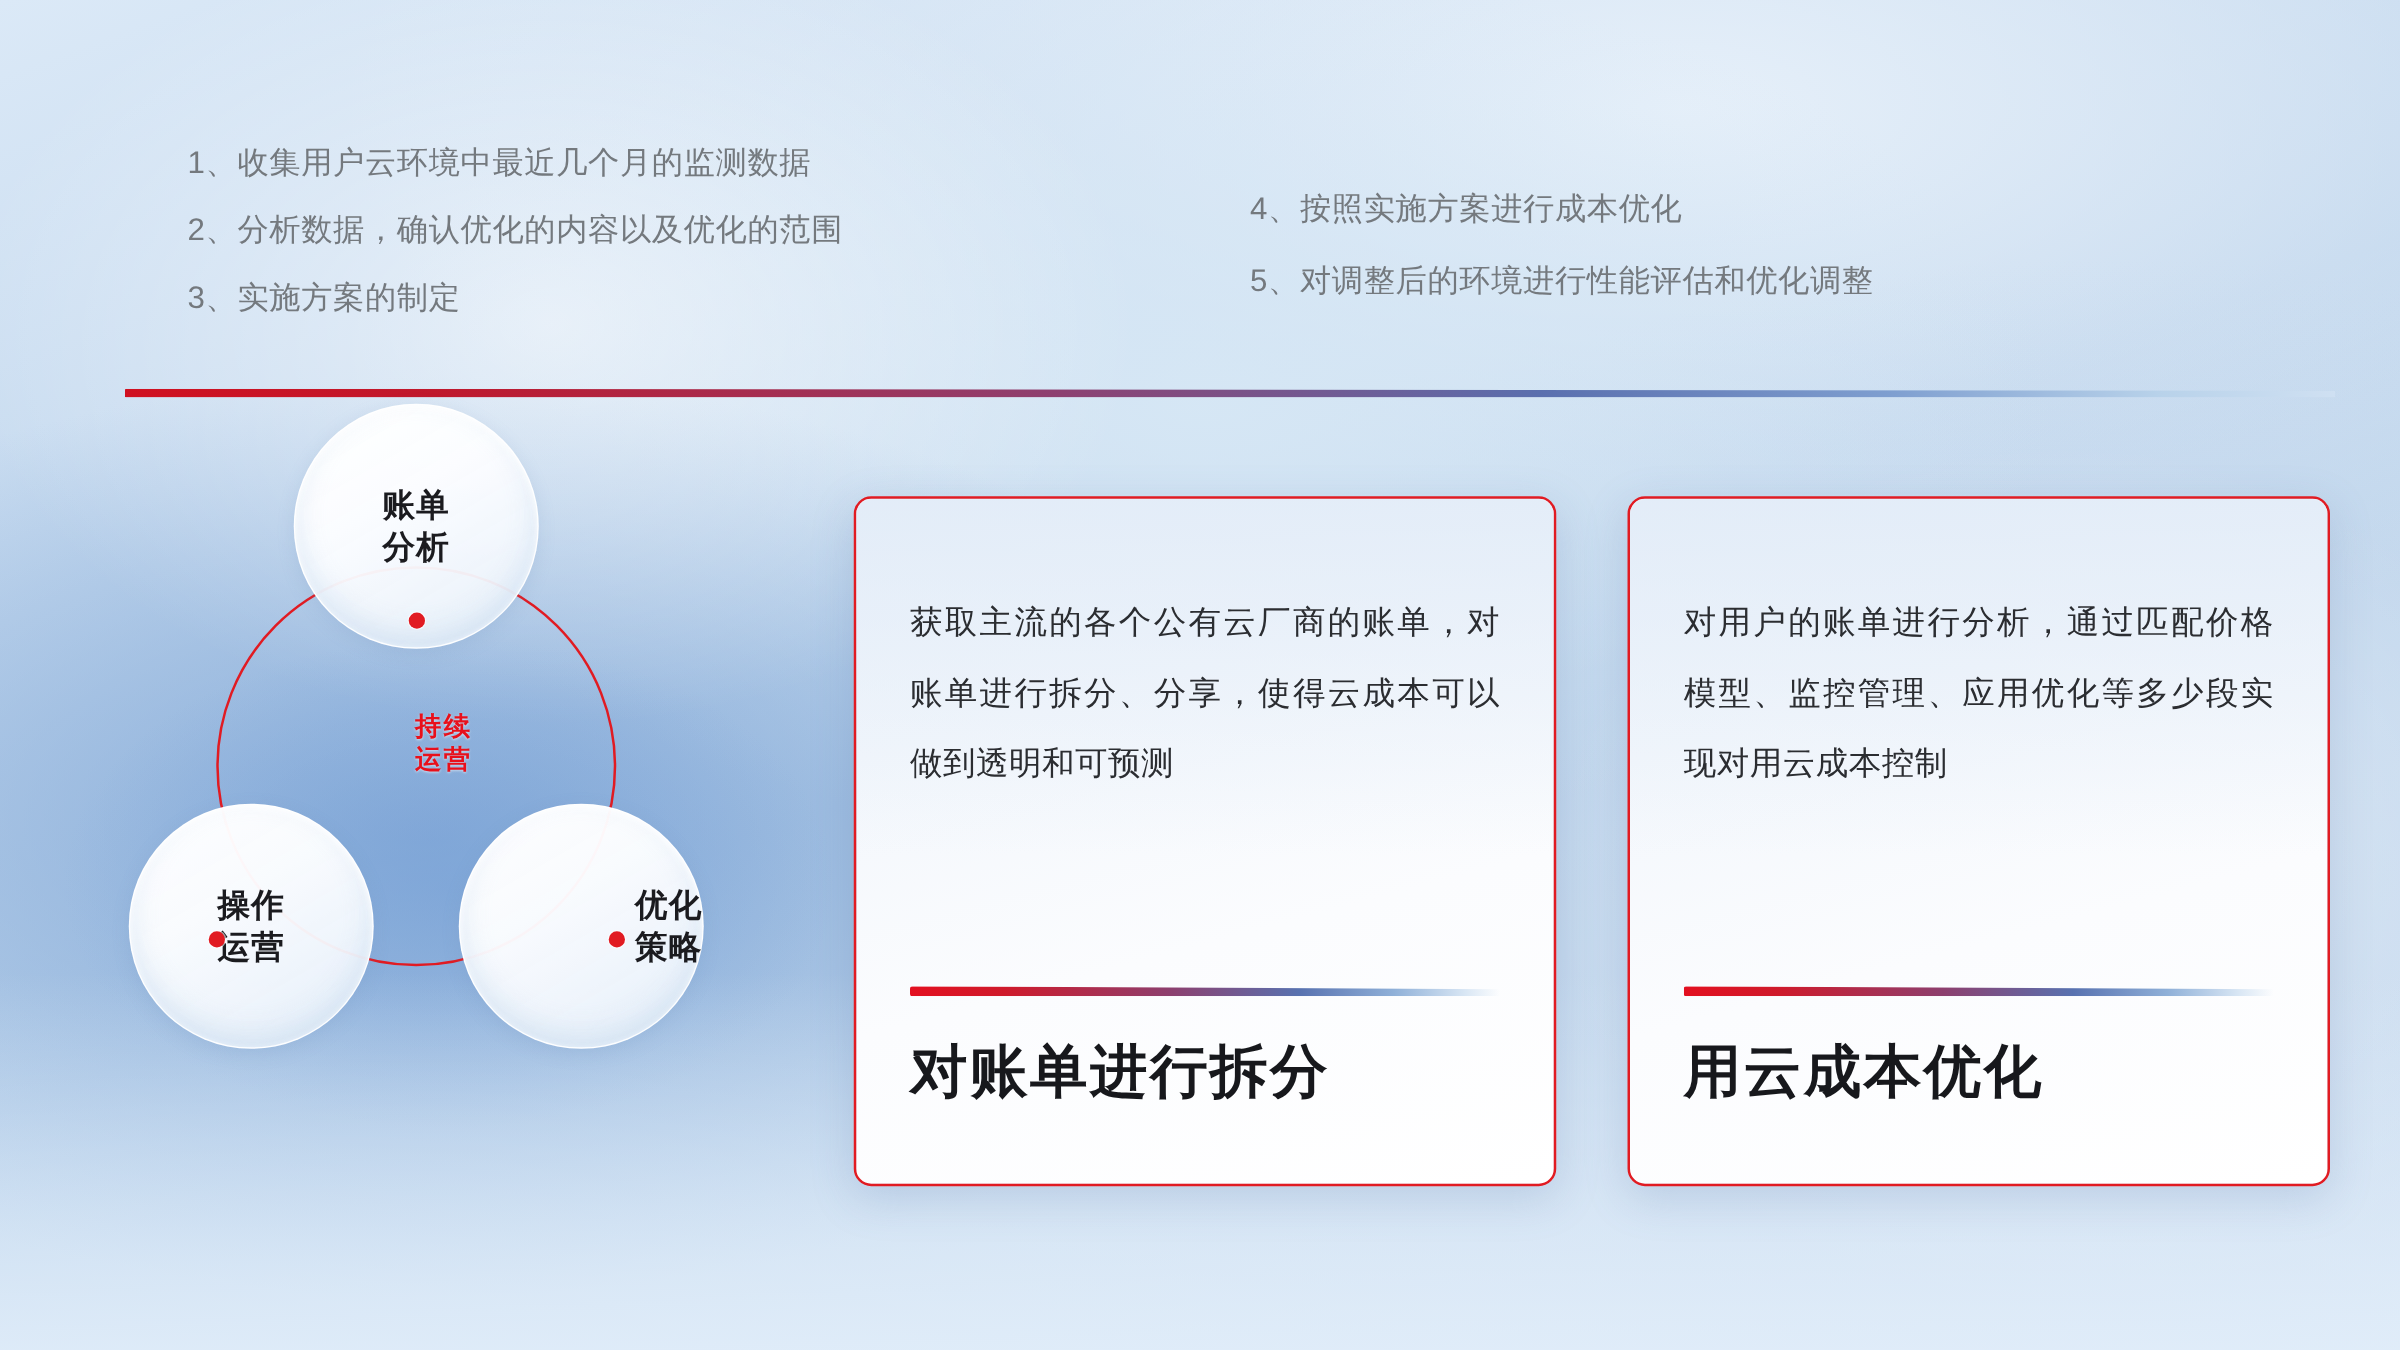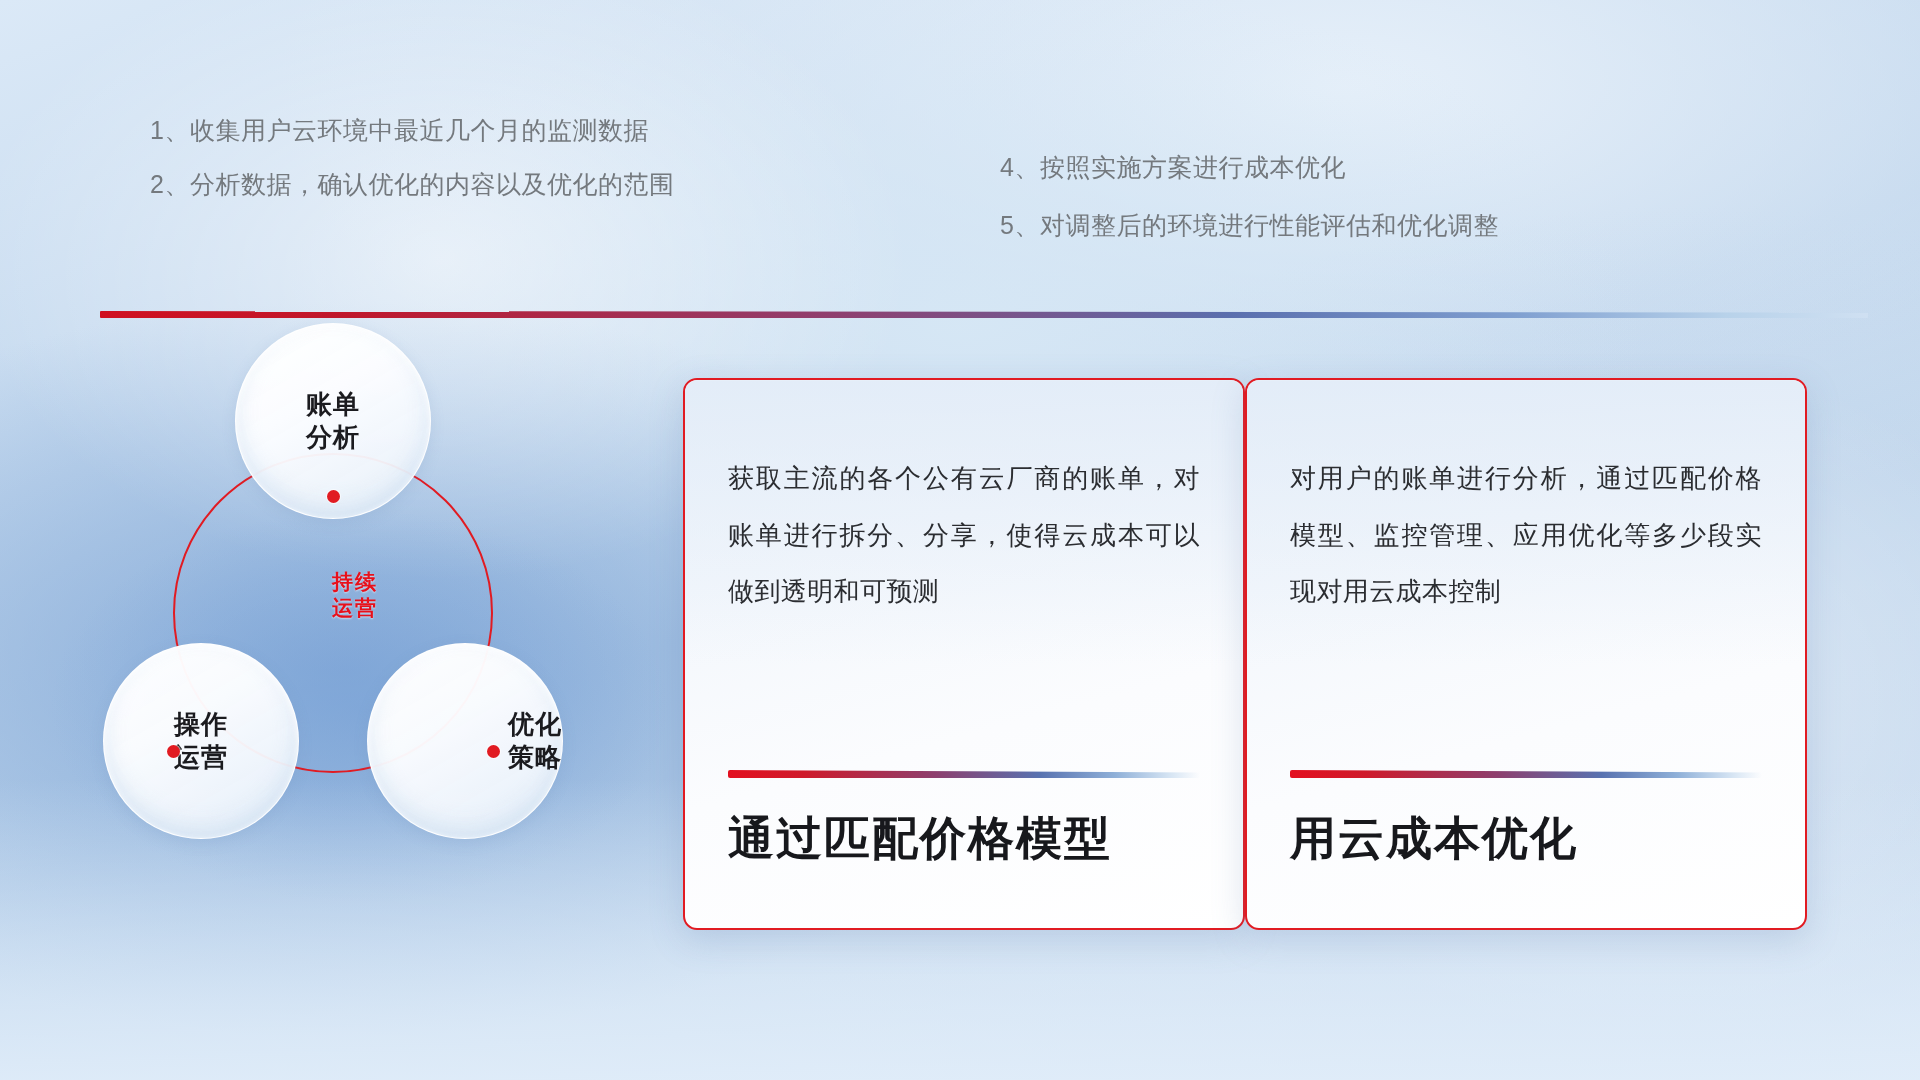--- a/index.html
+++ b/index.html
@@ -97,21 +97,21 @@
   }
   #center-label{
     position:absolute;
     width:100%; text-align:center;
     font-size:21px; font-weight:700; color:#e8101b;
     line-height:1.24; letter-spacing:2px;
     text-shadow:0 1px 2px rgba(255,255,255,0.6);
   }
 
   
-  #cards{ position:absolute; left:683px; top:378px; z-index:5; display:flex; }
+  #cards{ position:absolute; left:683px; top:397px; z-index:5; display:flex; gap:57px; }
   .card{
     width:562px; height:552px;
     border:2px solid #e11b22;
     border-radius:14px;
     background:linear-gradient(165deg,#eef4fb 0%,#f3f7fc 30%,#fbfcfe 62%,#ffffff 100%);
     box-shadow:0 10px 34px rgba(90,125,175,0.22), inset 0 1px 0 rgba(255,255,255,0.9);
     padding:70px 43px 0 43px;
     display:flex; flex-direction:column;
     position:relative;
     overflow:hidden;
@@ -153,20 +153,21 @@
   <div class="bg-sheen1"></div>
   <div class="bg-sheen2"></div>
   <div class="bg-blue-blob"></div>
   <div class="bg-soft-bottom"></div>
 </div>
 
 <div id="process">
   <div class="proc-col proc-left">
     <div class="proc-item">1、收集用户云环境中最近几个月的监测数据</div>
     <div class="proc-item">2、分析数据，确认优化的内容以及优化的范围</div>
+    <div class="proc-item">3、实施方案的制定</div>
   </div>
   <div class="proc-col proc-right">
     <div class="proc-item">4、按照实施方案进行成本优化</div>
     <div class="proc-item">5、对调整后的环境进行性能评估和优化调整</div>
   </div>
 </div>
 
 <div id="top-rule"></div>
 
 <div id="diagram">
@@ -201,21 +202,21 @@
     <span>持续</span><br>
     <span>运营</span>
   </div>
 </div>
 
 <div id="cards">
 
   <div class="card">
     <div class="card-body">获取主流的各个公有云厂商的账单，对账单进行拆分、分享，使得云成本可以做到透明和可预测</div>
     <div class="card-rule"></div>
-    <div class="card-title">通过匹配价格模型</div>
+    <div class="card-title">对账单进行拆分</div>
   </div>
 
   <div class="card">
     <div class="card-body">对用户的账单进行分析，通过匹配价格模型、监控管理、应用优化等多少段实现对用云成本控制</div>
     <div class="card-rule"></div>
     <div class="card-title">用云成本优化</div>
   </div>
 
 </div>
 

